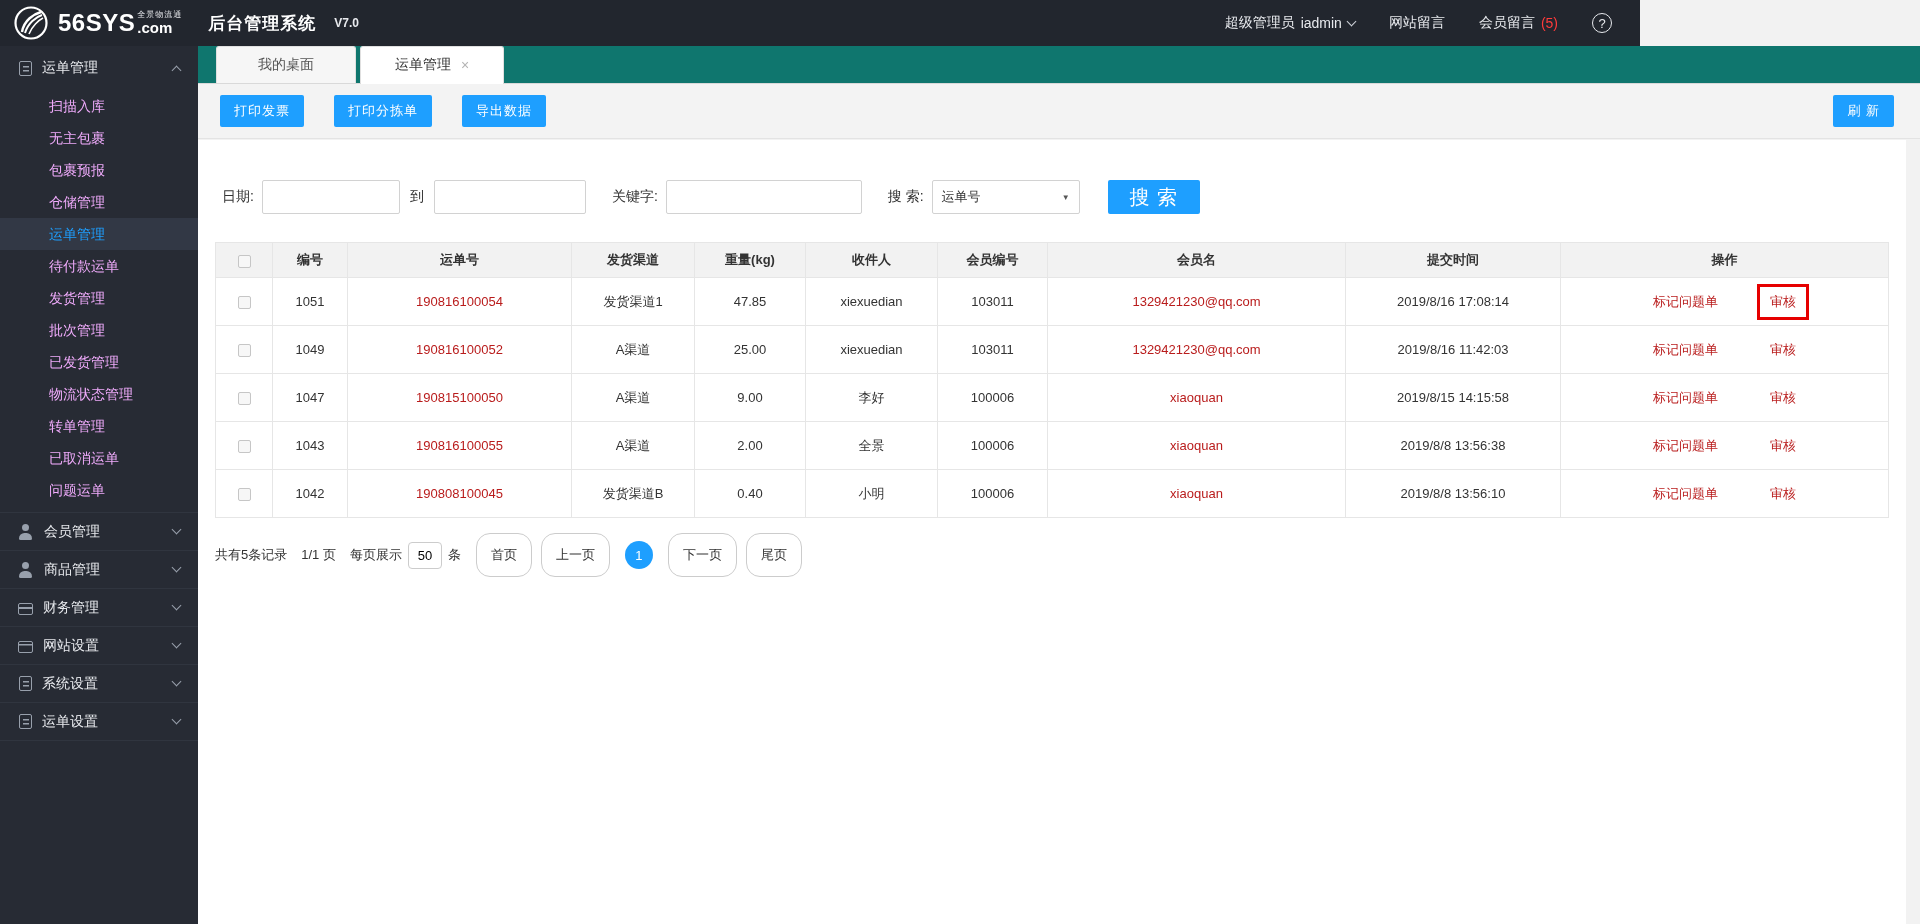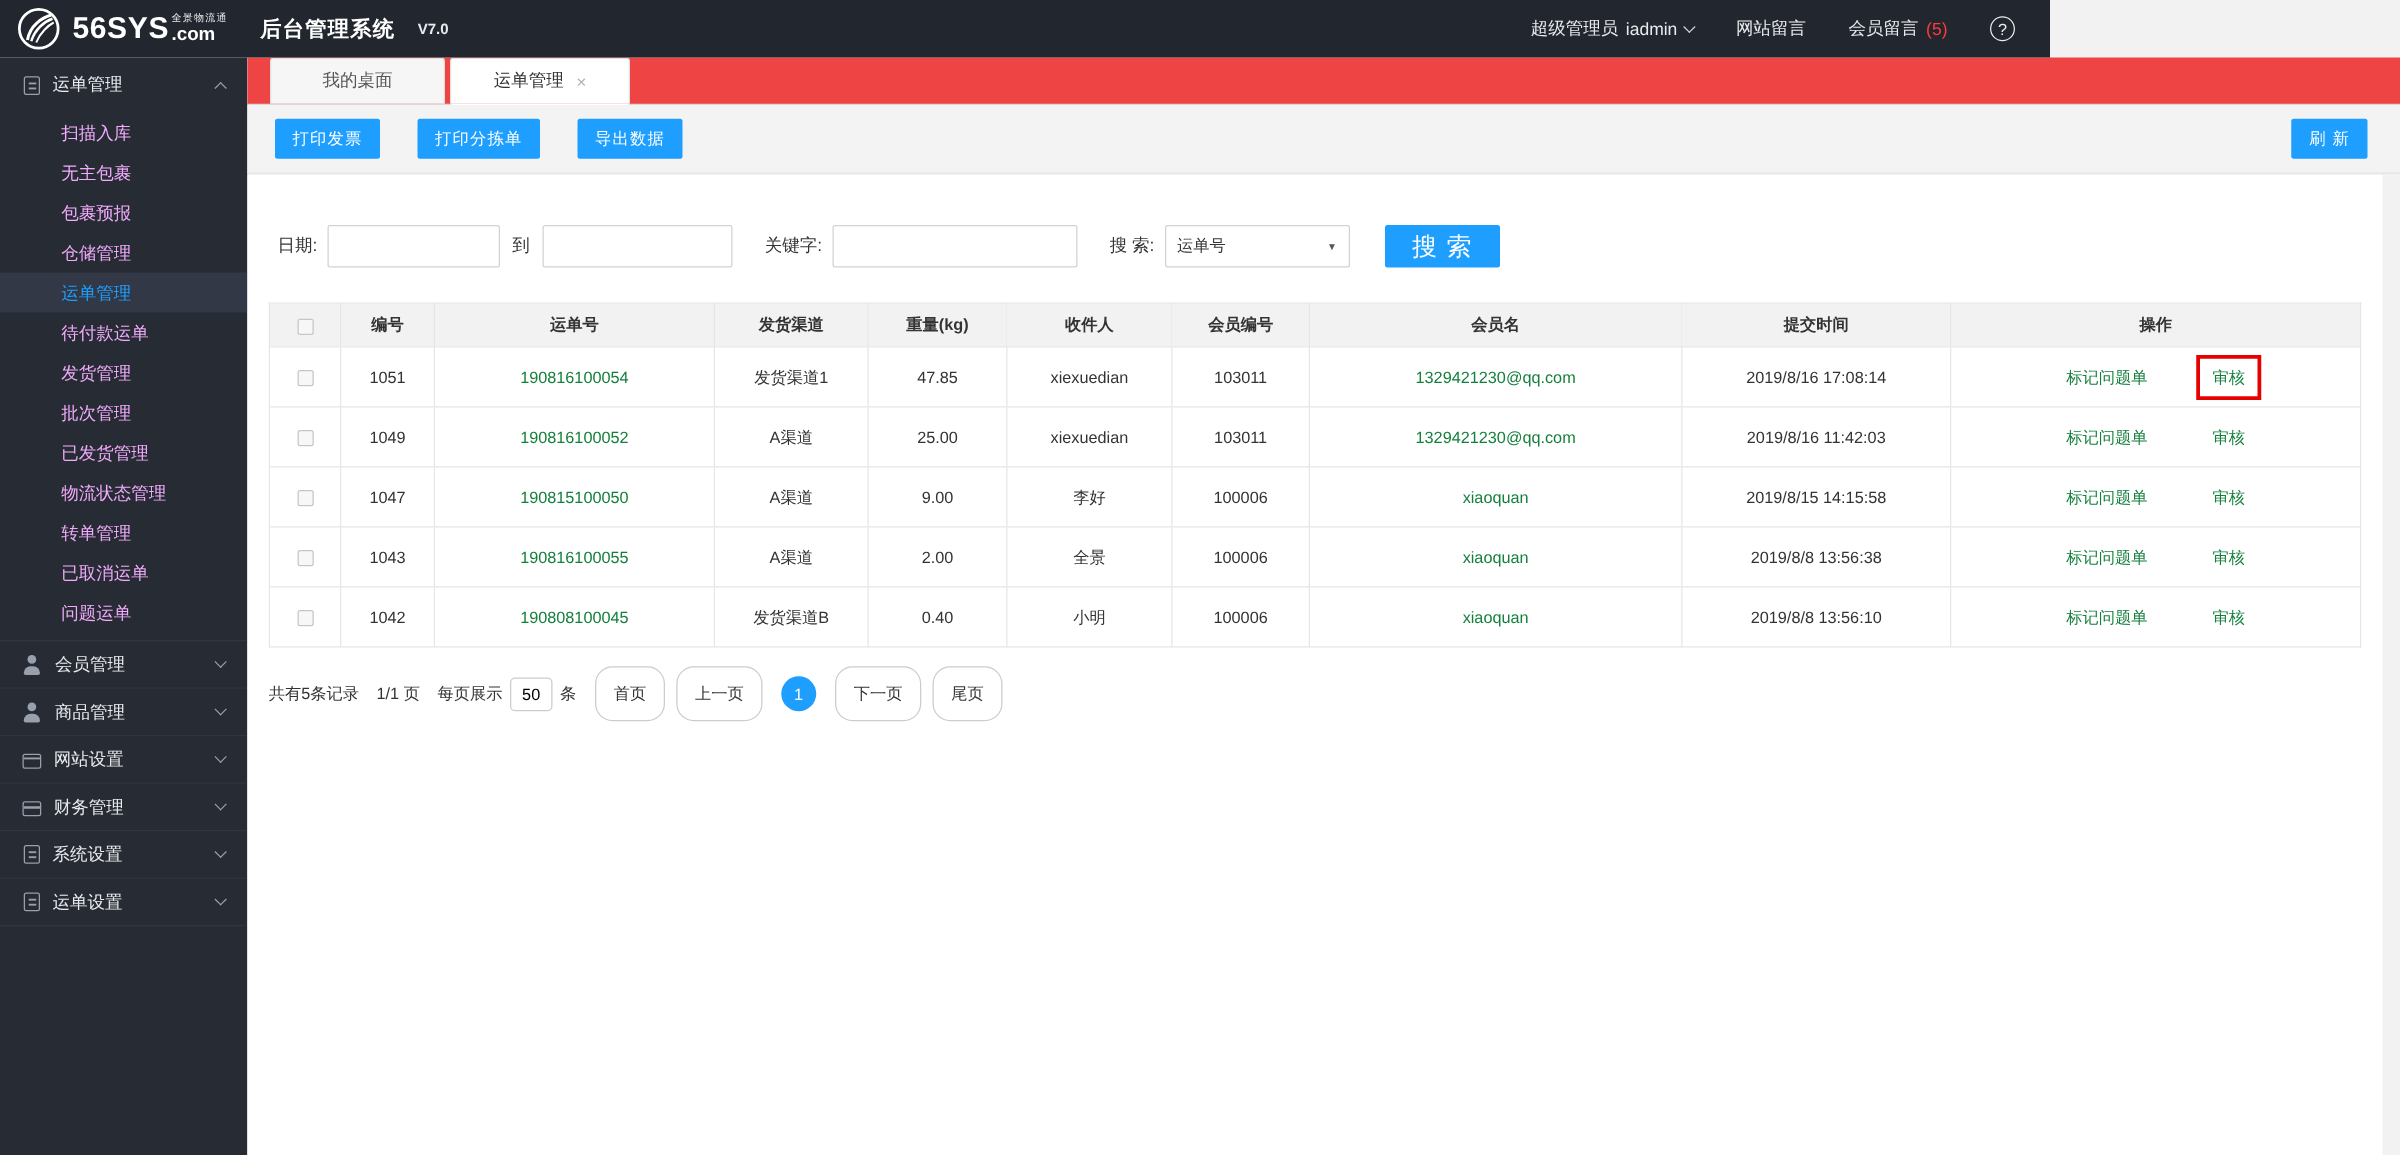--- a/index.html
+++ b/index.html
@@ -46,21 +46,21 @@
                          linear-gradient(#98a0ac,#98a0ac) 3px 8px/6px 1.5px no-repeat; }
   .icon-user::before { content:""; position:absolute; top:0; left:4px; width:7px; height:7px; border-radius:50%; background:#98a0ac; }
   .icon-user::after  { content:""; position:absolute; bottom:0; left:1px; width:13px; height:7px; border-radius:7px 7px 2px 2px; background:#98a0ac; }
   .icon-card { border:1.5px solid #98a0ac; border-radius:2px; width:15px; height:12px; margin-top:2px;
                background:linear-gradient(#98a0ac,#98a0ac) 0 3px/15px 2px no-repeat; }
   .icon-window { border:1.5px solid #98a0ac; border-radius:2px; width:15px; height:12px; margin-top:2px;
                background:linear-gradient(#98a0ac,#98a0ac) 0 2.5px/15px 1.5px no-repeat; }
 
   
   .main { position:absolute; top:46px; left:198px; right:0; bottom:0; background:#f2f2f2; }
-  .tabbar { height:38px; background:#ef4444; border-bottom:1px solid #d9d9d9; display:flex; align-items:flex-end; padding-left:18px; gap:4px; }
+  .tabbar { height:38px; background:#0f766e; border-bottom:1px solid #d9d9d9; display:flex; align-items:flex-end; padding-left:18px; gap:4px; }
   .tab { height:37px; display:flex; align-items:center; justify-content:center; gap:10px; padding:0 34px;
          background:#f6f6f6; border:1px solid #e0e0e0; border-bottom:none; border-radius:3px 3px 0 0;
          font-size:14px; color:#555; cursor:pointer; min-width:140px; }
   .tab.active { background:#fff; color:#333; position:relative; }
   .tab.active::after { content:""; position:absolute; left:0; right:0; bottom:-1px; height:1px; background:#fff; }
   .tab-close { color:#b3b3b3; font-size:14px; cursor:pointer; }
 
   .toolbar { height:55px; background:#f3f3f3; border-bottom:1px solid #e3e3e3; display:flex; align-items:center;
              padding:0 26px 0 22px; gap:30px; }
   .btn { background:#1E9FFF; color:#fff; border:none; border-radius:2px; height:32px; padding:0 14px;
@@ -79,21 +79,21 @@
   .f-select { width:148px; height:34px; border:1px solid #d2d2d2; border-radius:2px; background:#fff;
               display:flex; align-items:center; justify-content:space-between; padding:0 9px; font-size:13px; cursor:pointer; margin-right:28px; }
   .f-select .arrow { font-size:8px; color:#575757; }
   .btn-search { height:34px; padding:0 22px; font-size:20px; }
 
   
   table { border-collapse:collapse; table-layout:fixed; width:100%; margin-top:28px; font-size:13px; }
   th, td { border:1px solid #e6e6e6; text-align:center; overflow:hidden; white-space:nowrap; }
   thead th { background:#f2f2f2; height:35px; font-weight:bold; color:#333; font-size:13px; }
   tbody td { height:47px; color:#333; background:#fff; }
-  a.tlink { color:#15803d; text-decoration:none; cursor:pointer; }
+  a.tlink { color:#b91c1c; text-decoration:none; cursor:pointer; }
   .cb { appearance:none; -webkit-appearance:none; width:13px; height:13px; border:1px solid #c6c6c6; border-radius:2px;
         background:#f7f7f7; vertical-align:middle; cursor:pointer; }
   .op-cell { display:flex; align-items:center; justify-content:center; gap:52px; height:47px; }
   .audit-wrap { position:relative; display:inline-block; }
   .audit-wrap.hl::after { content:""; position:absolute; top:-9px; bottom:-9px; left:-13px; right:-13px;
                           border:3px solid #e60000; pointer-events:none; }
 
   
   .pager { display:flex; align-items:center; margin-top:15px; font-size:13px; color:#333; gap:6px; }
   .pager .sect { margin-right:8px; }
@@ -219,31 +219,31 @@
     <div class="group-head">
       <span class="gicon icon-user user-icon"></span>
       <span class="group-label">商品管理</span>
       <span class="gchev"></span>
     </div>
 
   </div>
 
   <div class="group collapsed">
     <div class="group-head">
+      <span class="gicon icon-card card-icon"></span>
+      <span class="group-label">财务管理</span>
+      <span class="gchev"></span>
+    </div>
+
+  </div>
+
+  <div class="group collapsed">
+    <div class="group-head">
       <span class="gicon icon-window window-icon"></span>
       <span class="group-label">网站设置</span>
-      <span class="gchev"></span>
-    </div>
-
-  </div>
-
-  <div class="group collapsed">
-    <div class="group-head">
-      <span class="gicon icon-card card-icon"></span>
-      <span class="group-label">财务管理</span>
       <span class="gchev"></span>
     </div>
 
   </div>
 
   <div class="group collapsed">
     <div class="group-head">
       <span class="gicon icon-doc doc-icon"></span>
       <span class="group-label">系统设置</span>
       <span class="gchev"></span>

